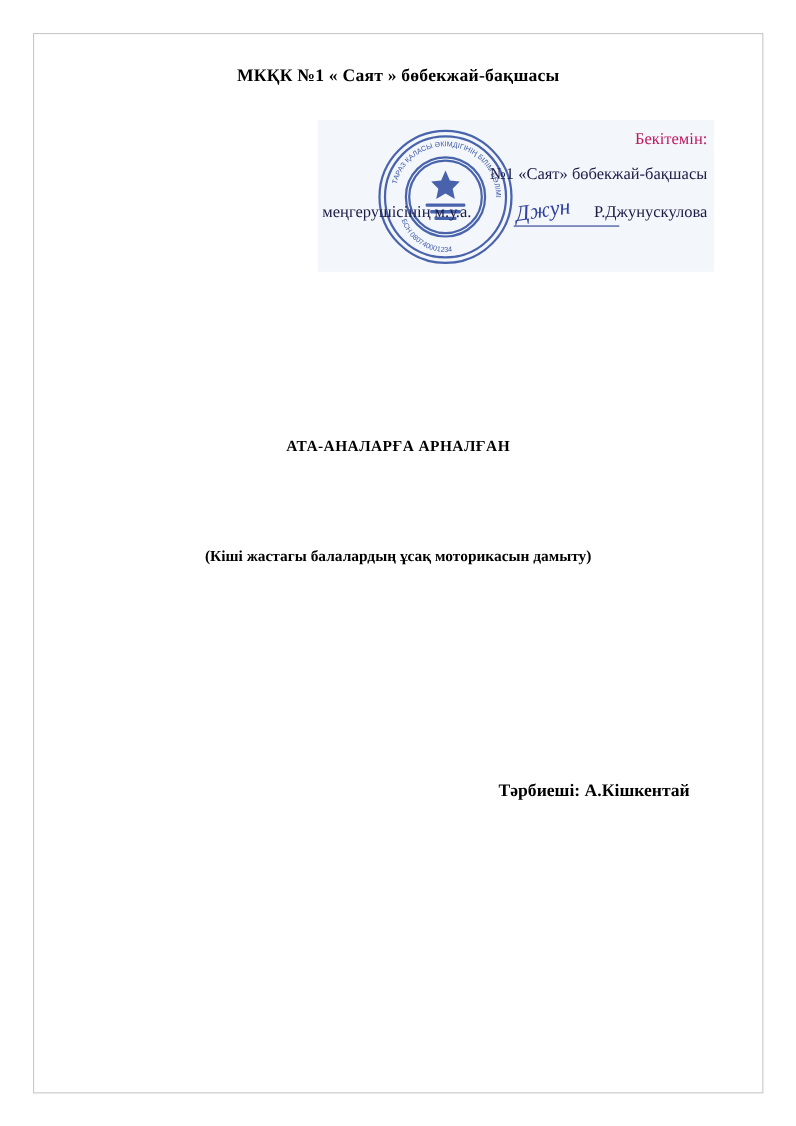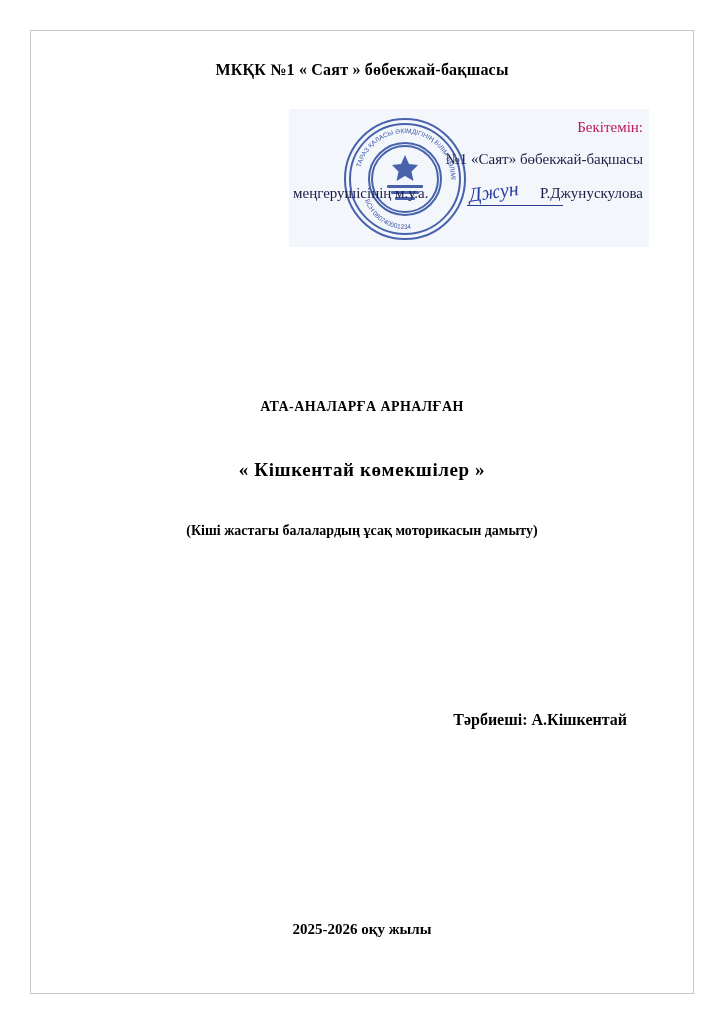--- a/index.html
+++ b/index.html
@@ -146,21 +146,20 @@
     letter-spacing: 0.6px;
   }
   .subtitle {
     position: absolute;
     left: 0;
     top: 468px;
     width: 100%;
     text-align: center;
     font-weight: bold;
     font-size: 14px;
-    margin-top: 24px;
   }
   .author {
     position: absolute;
     right: 66px;
     top: 680px;
     font-weight: bold;
     font-size: 16px;
     text-align: right;
   }
   .footer-year {
@@ -216,22 +215,20 @@
       <div class="approve-line3">меңгерушісінің м.у.а.</div>
       <div class="signature">Джун</div>
       <div class="sign-underline"></div>
       <div class="approve-name">Р.Джунускулова</div>
     </div>
 
     <div class="title-main">
       <div>АТА-АНАЛАРҒА АРНАЛҒАН</div>
     </div>
 
-    <div class="title-quoted">«  Кішкентай  көмекшілер  »</div>
 
     <div class="subtitle">(Кіші жастагы балалардың ұсақ моторикасын дамыту)</div>
 
     <div class="author">Тәрбиеші: А.Кішкентай</div>
 
-    <div class="footer-year">2025-2026 оқу жылы</div>
 
   </div>
 </div>
 
 </body></html>

